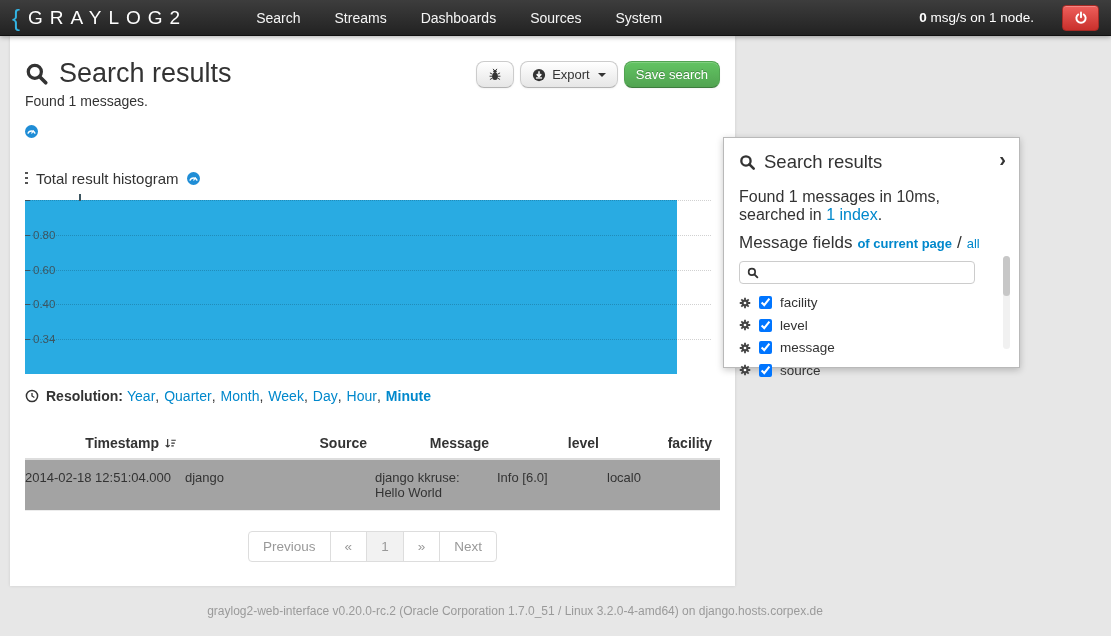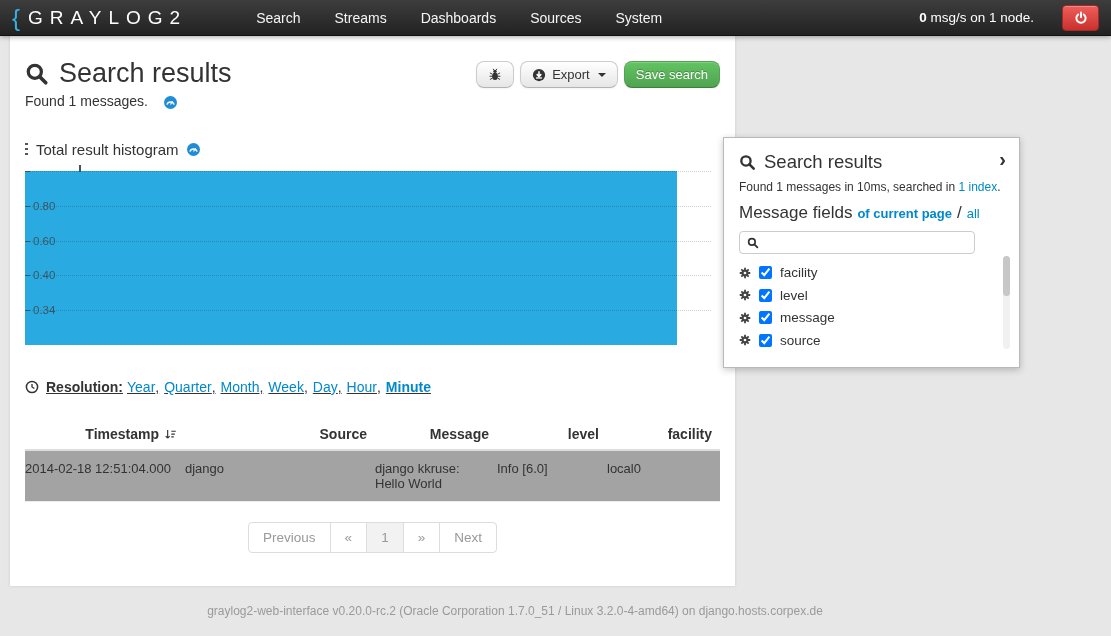--- a/index.html
+++ b/index.html
@@ -45,33 +45,33 @@
     background:linear-gradient(#ffffff,#e6e6e6);
     border:1px solid #ccc; border-bottom-color:#b3b3b3; border-radius:8px;
     box-shadow:inset 0 1px 0 rgba(255,255,255,.2), 0 1px 2px rgba(0,0,0,.05);
   }
   .btn-success {
     color:#fff; background:linear-gradient(#62c462,#51a351);
     border-color:#51a351 #51a351 #3d7c3d; text-shadow:0 -1px 0 rgba(0,0,0,.25);
   }
   .caret { display:inline-block; width:0; height:0; border-left:4px solid transparent;
     border-right:4px solid transparent; border-top:4px solid #333; margin-left:2px; }
-  .found-line { margin-top:4px; font-size:14px; display:flex; align-items:flex-end; gap:16px; }
+  .found-line { margin-top:4px; font-size:14px; display:flex; align-items:flex-start; gap:16px;flex-direction:column; }
   
   .histo-title { margin-top:32px; display:flex; align-items:center; gap:8px; font-size:15px; }
   .drag-handle { width:3px; height:14px; cursor:grab;
     background-image:repeating-linear-gradient(to bottom,#555 0 2px,transparent 2px 5px); }
   .chart { position:relative; margin-top:9px; width:686px; height:178px; }
   .chart .bar { position:absolute; left:0; top:4px; width:652px; height:174px; background:#29abe2; }
   .gridline { position:absolute; left:0; width:686px; border-top:1px dotted rgba(0,0,0,.18); }
   .ytick-dash { position:absolute; left:0; width:5px; height:1px; background:#3d5560; }
   .ylabel { position:absolute; left:8px; transform:translateY(-50%); font-size:11.5px; color:#3d5560; }
   .top-sliver { position:absolute; left:54px; top:-2px; width:2px; height:7px; background:#3d5560; }
   
-  .resolution-row { margin-top:34px; display:flex; align-items:center; font-size:14px; flex-wrap:wrap;text-decoration:underline; }
+  .resolution-row { margin-top:14px; display:flex; align-items:center; font-size:14px; flex-wrap:wrap; }
   .resolution-row .label { font-weight:bold; margin:0 4px 0 7px; }
   a.link { color:#0088cc; text-decoration:none; cursor:pointer; }
   .res-link { color:#0088cc; cursor:pointer; }
   .res-link.selected { font-weight:bold; }
   .res-sep { margin-right:5px; }
   
   table.results { margin-top:26px; width:100%; border-collapse:collapse; font-size:13px; }
   table.results th { text-align:right; font-size:14px; padding:5px 8px 7px 0; border-bottom:2px solid #ddd; }
   table.results td { padding:10px 10px 10px 0; vertical-align:top; }
   tr.msg-row { background:#a3a3a3; cursor:pointer; }
@@ -85,21 +85,21 @@
   .page-item.active { background:#f2f2f2; }
   
   .float-panel {
     position:absolute; left:723px; top:137px; width:297px; height:231px;
     background:#fff; border:1px solid #b9b9b9; box-shadow:0 2px 7px rgba(0,0,0,.22);
     padding:13px 15px; z-index:10;
   }
   .float-panel h2 { font-size:18.5px; font-weight:400; display:flex; align-items:center; gap:8px; }
   .panel-chevron { position:absolute; right:13px; top:11px; font-size:20px; font-weight:bold;
     color:#333; cursor:pointer; line-height:1; }
-  .panel-summary { margin-top:7px; font-size:12px; }
+  .panel-summary { margin-top:15px; font-size:16px; }
   .fields-head { margin-top:9px; font-size:17px; display:flex; align-items:baseline; gap:5px; }
   .fields-head .small-link { font-size:13px; color:#0088cc; cursor:pointer; }
   .fields-head .bold { font-weight:bold; }
   .field-search { margin-top:8px; width:236px; height:23px; border:1px solid #ccc; border-radius:4px;
     display:flex; align-items:center; padding-left:7px; background:#fff; }
   .field-search input { border:none; outline:none; flex:1; font-size:13px; padding:3px 6px;
     font-family:"Liberation Sans",sans-serif; background:transparent; }
   .field-list { margin-top:11px; }
   .field-row { display:flex; align-items:center; gap:8px; margin-bottom:7.5px; font-size:13.5px; }
   .field-row input[type=checkbox] { width:13px; height:13px; margin:0; cursor:pointer; }

